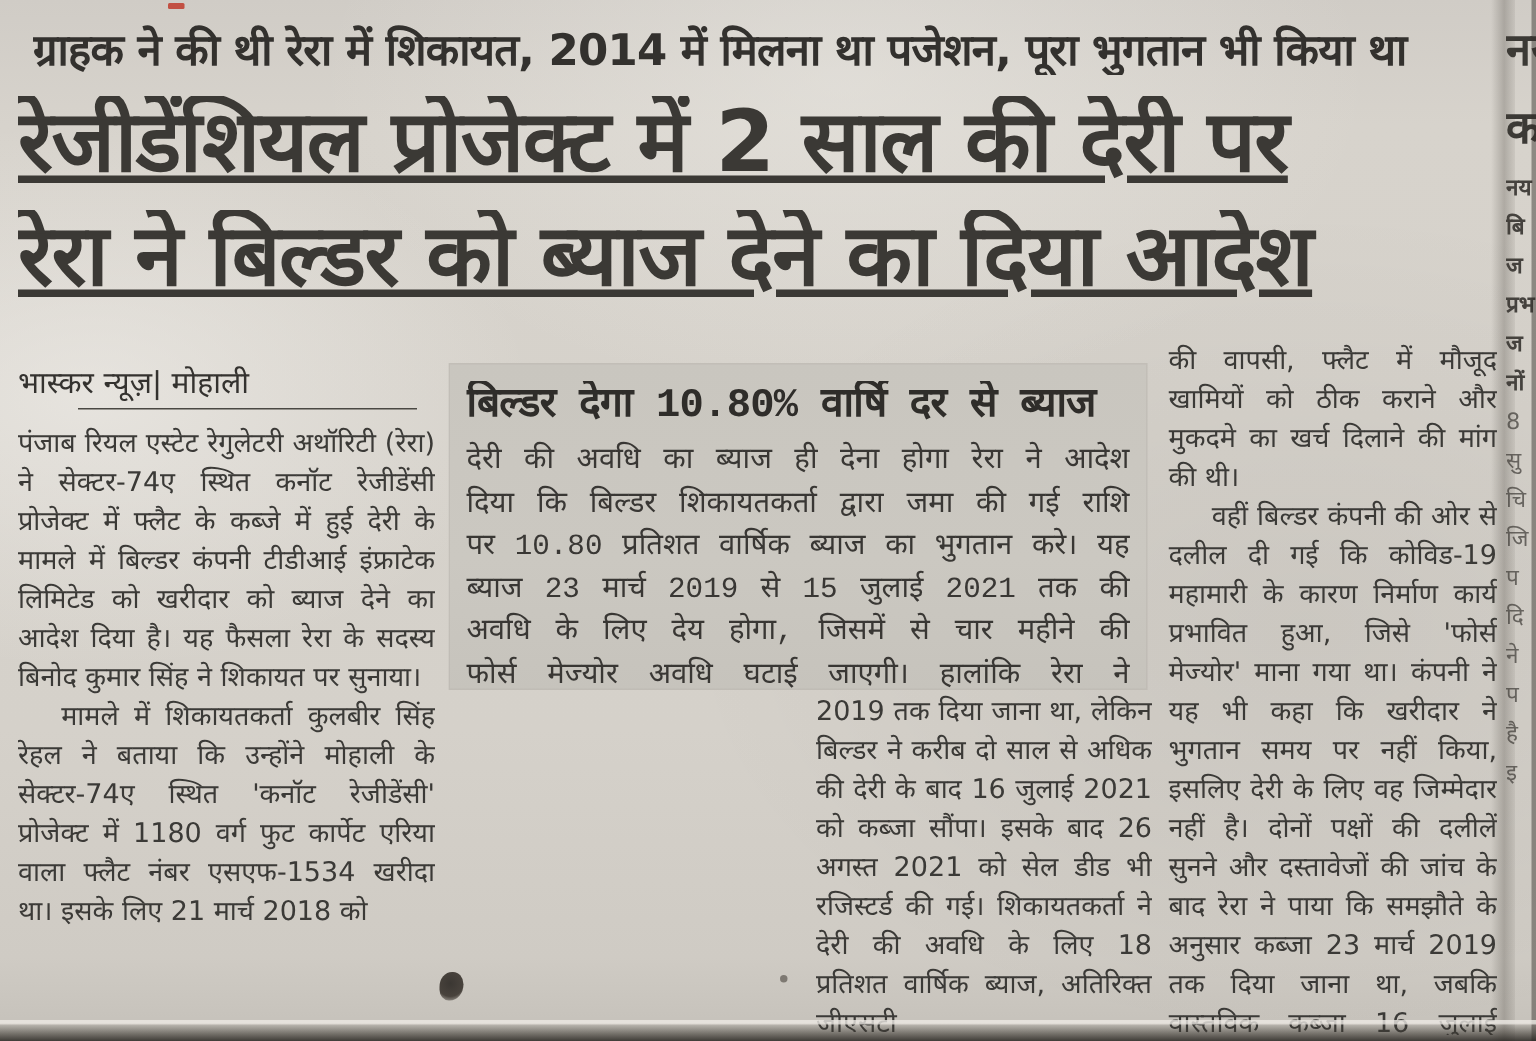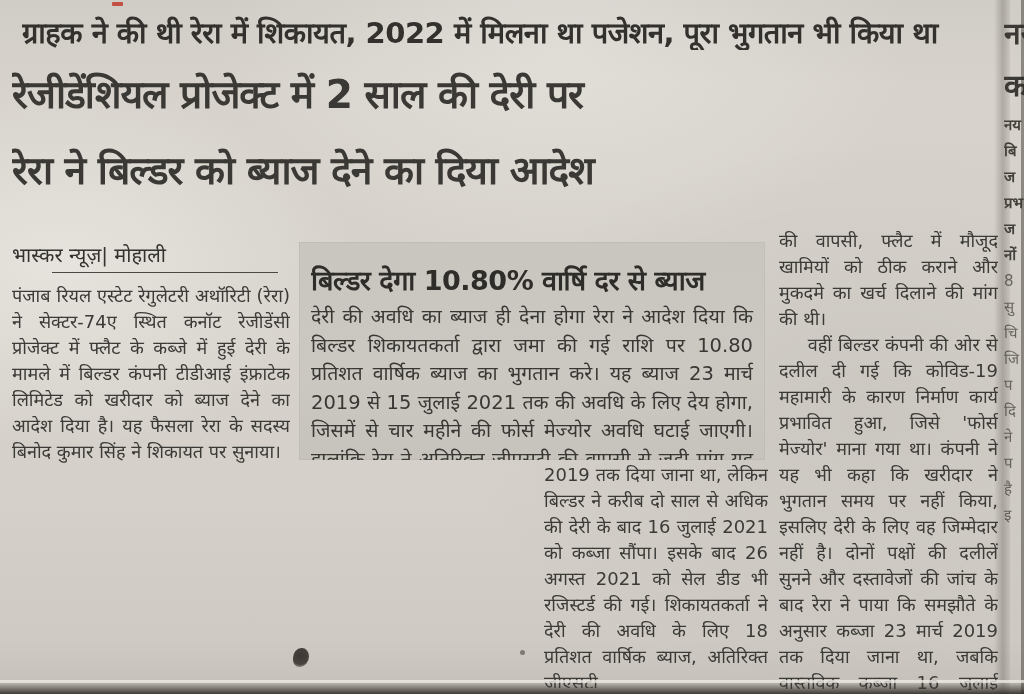--- a/index.html
+++ b/index.html
@@ -25,21 +25,21 @@
   .right-edge{position:absolute;top:0;bottom:0;right:0;width:3px;background:rgba(50,46,42,.45);}
   .red-mark{position:absolute;left:112px;top:2px;width:11px;height:4px;background:#c0392b;opacity:.85;border-radius:1px;}
   .kicker{
     position:absolute;left:22px;top:16px;width:966px;
     font-weight:bold;font-size:29px;line-height:34px;letter-spacing:-.5px;
     color:#33312e;white-space:nowrap;overflow:hidden;
   }
   .headline{
     position:absolute;left:12px;width:980px;
     font-weight:bold;color:#3b3935;letter-spacing:-1px;
-    font-size:39px;line-height:62px;white-space:nowrap;overflow:hidden;
+    font-size:57px;line-height:62px;white-space:nowrap;overflow:hidden;text-decoration:underline;
   }
   .headline.l1{top:64px;}
   .headline.l2{top:140px;}
 
   .col{position:absolute;font-size:18px;line-height:26px;text-align:justify;color:#3b3a37;overflow:hidden;}
   .col p{margin:0;}
   .col p.indent{text-indent:1.6em;}
 
   .byline{
     font-weight:normal;font-size:20px;text-align:left;color:#34322f;margin:2px 0 4px 0;
@@ -48,21 +48,21 @@
 
   #col1{left:12px;top:240px;width:278px;height:446px;}
   #col2{left:302px;top:466px;width:230px;height:222px;}
   #col3{left:544px;top:462px;width:224px;height:226px;}
   #col4{left:779px;top:228px;width:219px;height:462px;}
 
   .highlight-box{
     position:absolute;left:299px;top:242px;width:466px;height:218px;
     background:linear-gradient(180deg,#c9c6bf 0%,#cbc8c1 60%,#c6c3bc 100%);
     box-shadow:0 0 0 1px rgba(180,176,169,.35) inset;
-    padding:22px 12px 0 12px;box-sizing:border-box;overflow:hidden;
+    padding:12px 12px 0 12px;box-sizing:border-box;overflow:hidden;font-family:Liberation Mono, monospace;
   }
   .highlight-heading{
     font-weight:bold;font-size:27px;line-height:34px;color:#2f2d2a;
     letter-spacing:-.5px;margin-bottom:5px;white-space:nowrap;overflow:hidden;
   }
   .highlight-body{font-size:19.5px;line-height:28.5px;text-align:justify;color:#393734;}
 
   .edge-strip{
     position:absolute;left:1004px;top:8px;width:20px;height:660px;overflow:hidden;
     font-weight:bold;color:#45423e;
@@ -77,29 +77,30 @@
     opacity:.9;
   }
   .ink-dot{position:absolute;left:520px;top:650px;width:5px;height:5px;border-radius:50%;background:#4a443d;opacity:.6;}
 </style>
 </head>
 <body>
 
 <div class="paper"></div>
 <div class="red-mark"></div>
 
-<div class="kicker">ग्राहक ने की थी रेरा में शिकायत, 2022 में मिलना था पजेशन, पूरा भुगतान भी किया था</div>
+<div class="kicker">ग्राहक ने की थी रेरा में शिकायत, 2014 में मिलना था पजेशन, पूरा भुगतान भी किया था</div>
 
 <div class="headline l1">रेजीडेंशियल प्रोजेक्ट में 2 साल की देरी पर</div>
 <div class="headline l2">रेरा ने बिल्डर को ब्याज देने का दिया आदेश</div>
 
 <div id="col1" class="col">
   <div class="byline">भास्कर न्यूज़| मोहाली</div>
   <hr class="byline-rule">
   <p>पंजाब रियल एस्टेट रेगुलेटरी अथॉरिटी (रेरा) ने सेक्टर-74ए स्थित कनॉट रेजीडेंसी प्रोजेक्ट में फ्लैट के कब्जे में हुई देरी के मामले में बिल्डर कंपनी टीडीआई इंफ्राटेक लिमिटेड को खरीदार को ब्याज देने का आदेश दिया है। यह फैसला रेरा के सदस्य बिनोद कुमार सिंह ने शिकायत पर सुनाया।</p>
+  <p class="indent">मामले में शिकायतकर्ता कुलबीर सिंह रेहल ने बताया कि उन्होंने मोहाली के सेक्टर-74ए स्थित 'कनॉट रेजीडेंसी' प्रोजेक्ट में 1180 वर्ग फुट कार्पेट एरिया वाला फ्लैट नंबर एसएफ-1534 खरीदा था। इसके लिए 21 मार्च 2018 को</p>
 </div>
 
 <div class="highlight-box">
   <div class="highlight-heading">बिल्डर देगा 10.80% वार्षि दर से ब्याज</div>
   <div class="highlight-body">देरी की अवधि का ब्याज ही देना होगा रेरा ने आदेश दिया कि बिल्डर शिकायतकर्ता द्वारा जमा की गई राशि पर 10.80 प्रतिशत वार्षिक ब्याज का भुगतान करे। यह ब्याज 23 मार्च 2019 से 15 जुलाई 2021 तक की अवधि के लिए देय होगा, जिसमें से चार महीने की फोर्स मेज्योर अवधि घटाई जाएगी। हालांकि रेरा ने अतिरिक्त जीएसटी की वापसी से जुड़ी मांग यह कहते हुए खारिज कर दी कि इस विषय पर फैसला करना रेरा के अधिकार क्षेत्र में नहीं आता।</div>
 </div>
 
 <div id="col2" class="col">
 </div>
 

